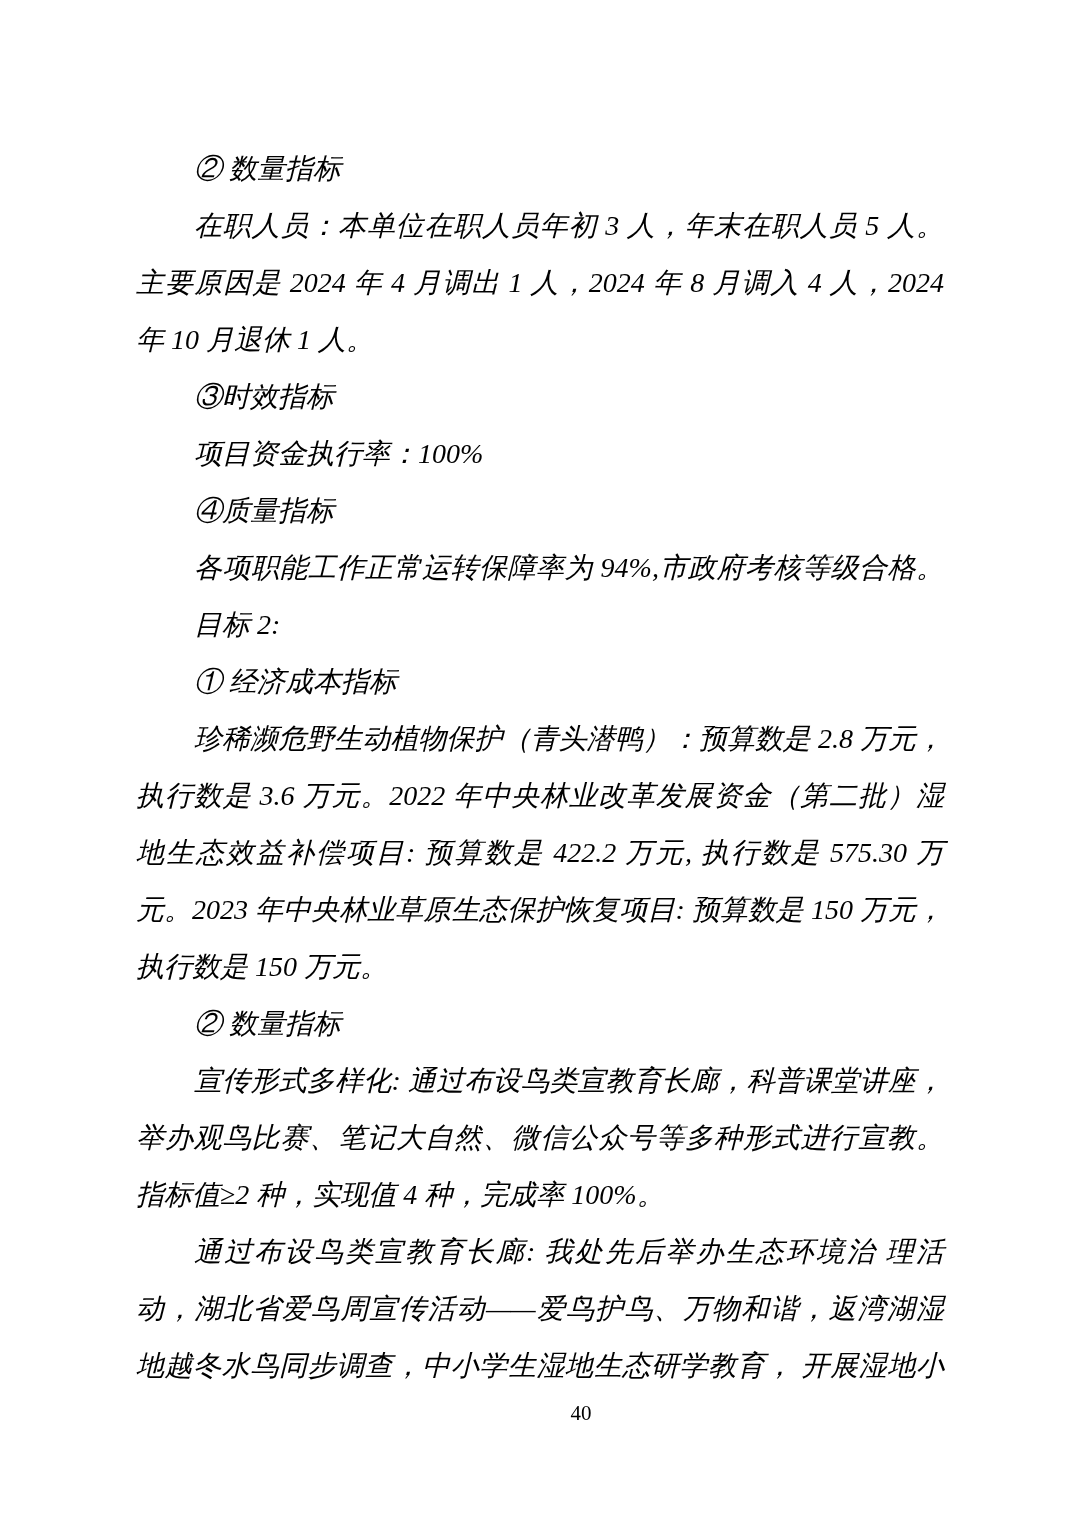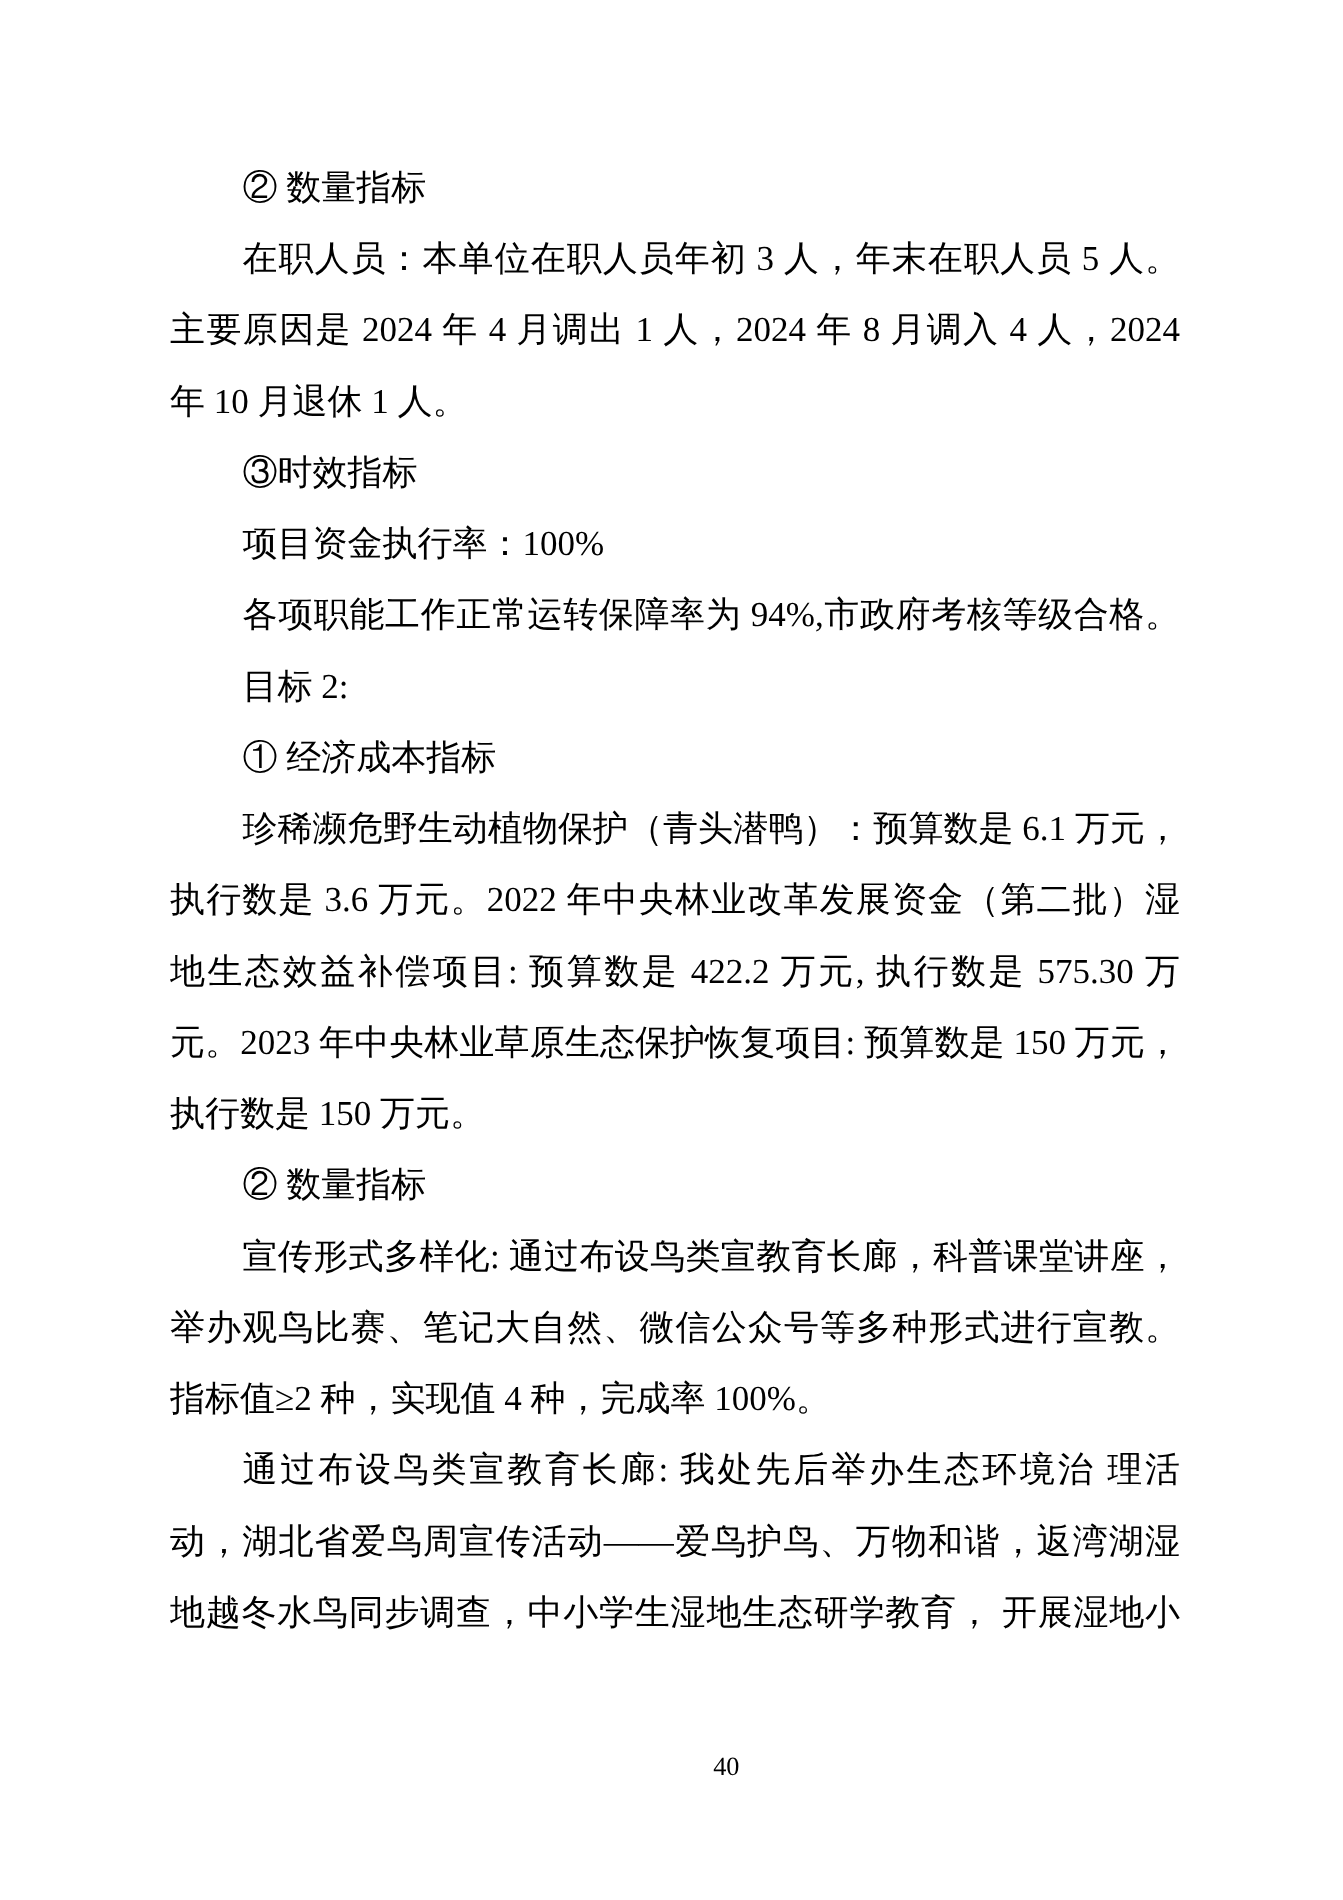--- a/index.html
+++ b/index.html
@@ -16,22 +16,23 @@
     overflow: hidden;
   }
   .page {
     position: absolute;
     inset: 0;
     background: #ffffff;
   }
   .doc-body {
     position: absolute;
     left: 136px;
-    top: 122px;
+    top: 140px;
     width: 808px;
+    font-style: italic;
   }
   .line {
     font-size: 28px;
     line-height: 57px;
     min-height: 57px;
     text-align: left;
     word-break: break-all;
   }
   .line.indent {
     text-indent: 58px;
@@ -58,24 +59,25 @@
 <body>
 
 <div class="page">
   <div class="doc-body" id="doc-body">
       <div class="line indent">② 数量指标</div>
       <div class="line indent just">在职人员：本单位在职人员年初 3 人，年末在职人员 5 人。</div>
       <div class="line just">主要原因是 2024 年 4 月调出 1 人，2024 年 8 月调入 4 人，2024</div>
       <div class="line">年 10 月退休 1 人。</div>
       <div class="line indent">③时效指标</div>
       <div class="line indent">项目资金执行率：100%</div>
+      <div class="line indent">④质量指标</div>
       <div class="line indent just">各项职能工作正常运转保障率为 94%,市政府考核等级合格。</div>
       <div class="line indent">目标 2:</div>
       <div class="line indent">① 经济成本指标</div>
-      <div class="line indent just">珍稀濒危野生动植物保护（青头潜鸭）：预算数是 6.1 万元，</div>
+      <div class="line indent just">珍稀濒危野生动植物保护（青头潜鸭）：预算数是 2.8 万元，</div>
       <div class="line just">执行数是 3.6 万元。2022 年中央林业改革发展资金（第二批）湿</div>
       <div class="line just">地生态效益补偿项目: 预算数是 422.2 万元, 执行数是 575.30 万</div>
       <div class="line just">元。2023 年中央林业草原生态保护恢复项目: 预算数是 150 万元，</div>
       <div class="line">执行数是 150 万元。</div>
       <div class="line indent">② 数量指标</div>
       <div class="line indent just">宣传形式多样化: 通过布设鸟类宣教育长廊，科普课堂讲座，</div>
       <div class="line just">举办观鸟比赛、笔记大自然、微信公众号等多种形式进行宣教。</div>
       <div class="line">指标值≥2 种，实现值 4 种，完成率 100%。</div>
       <div class="line indent just">通过布设鸟类宣教育长廊: 我处先后举办生态环境治 理活</div>
       <div class="line just">动，湖北省爱鸟周宣传活动——爱鸟护鸟、万物和谐，返湾湖湿</div>

